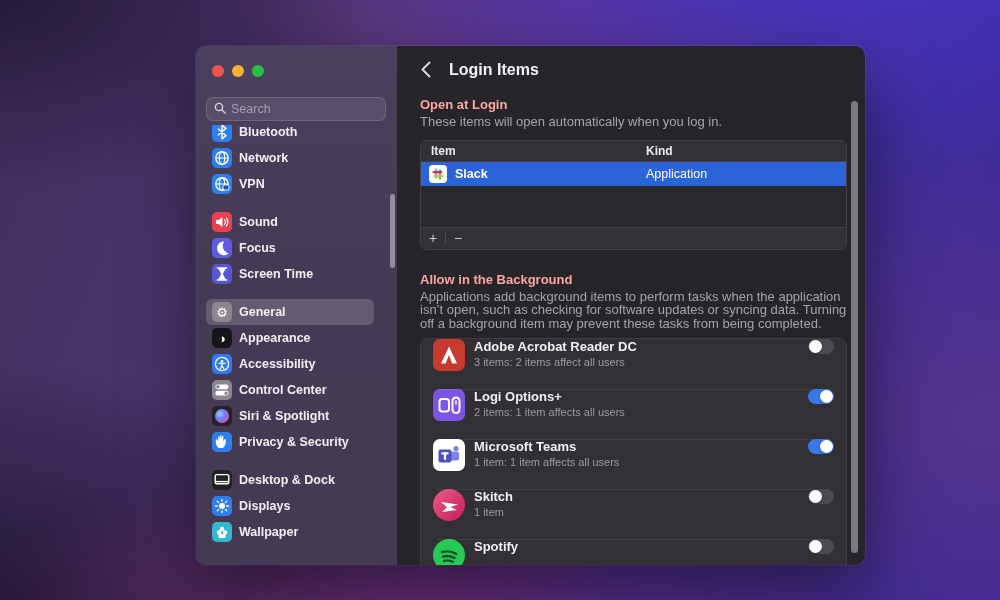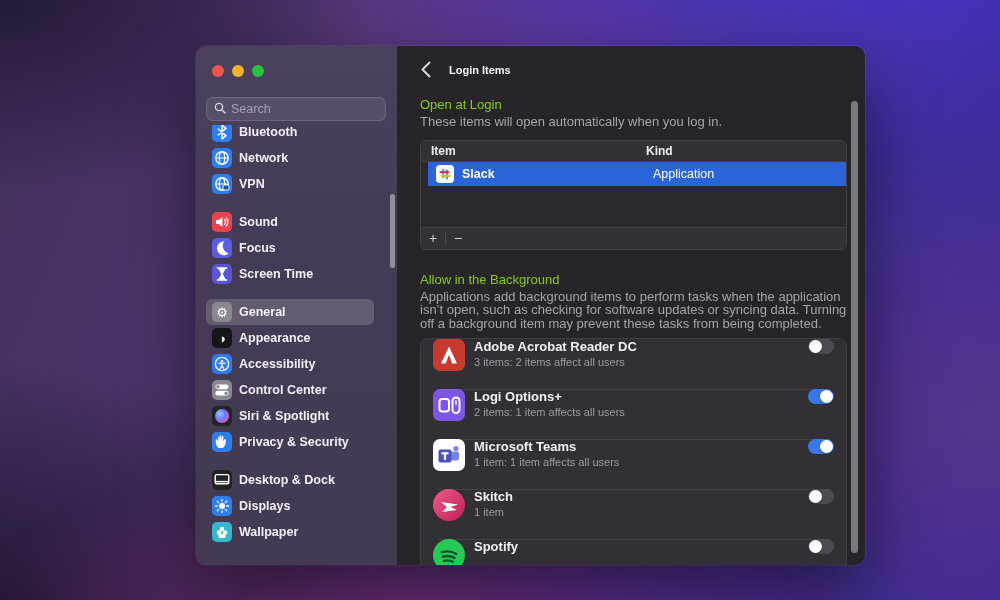--- a/index.html
+++ b/index.html
@@ -41,30 +41,30 @@
     display:flex; align-items:center; justify-content:center; color:#fff;
     font-size:13px; line-height:1; }
   .sb-icon svg { display:block; }
   .sb-label { font-size:12.5px; font-weight:600; color:#f2f0f4; white-space:nowrap; }
   .sb-scroll { position:absolute; right:2px; top:148px; width:5px; height:74px;
     border-radius:3px; background:rgba(255,255,255,.42); }
   
   .main { position:relative; flex:1; background:#272529; }
   .m-header { height:47px; display:flex; align-items:center; padding-left:24px; }
   .back { width:18px; height:20px; display:flex; align-items:center; cursor:default; }
-  .title { margin-left:10px; font-size:11px; font-weight:700; color:#f4f3f5; }
+  .title { margin-left:10px; font-size:16px; font-weight:700; color:#f4f3f5; }
   .m-body { position:absolute; top:47px; left:0; right:0; bottom:0; padding:4px 18px 0 23px; overflow:hidden; }
-  .h2 { font-size:13px; font-weight:400; color:#84cc16; }
+  .h2 { font-size:13px; font-weight:700; color:#fca5a5; }
   .sub { font-size:13px; color:#a6a3aa; margin-top:3px; line-height:13.5px; }
   
   .table { margin-top:11px; border:1px solid #423f45; border-radius:6px; overflow:hidden; background:#2b292e; }
   .t-head { height:21px; background:#333135; display:flex; align-items:center;
     font-size:12px; font-weight:700; color:#eceaee; border-bottom:1px solid #423f45; }
   .t-col1 { padding-left:10px; width:225px; }
-  .t-row { height:24px; display:flex; align-items:center;margin-left:7px; }
+  .t-row { height:24px; display:flex; align-items:center; }
   .t-row.selected { background:#2b64d9; }
   .t-cell1 { width:225px; display:flex; align-items:center; gap:8px; padding-left:8px; }
   .t-name { font-size:12.5px; font-weight:700; color:#fff; }
   .t-kind { font-size:12.5px; font-weight:500; color:#fff; }
   .t-fill { height:41px; }
   .t-foot { height:22px; background:#333135; border-top:1px solid #423f45;
     display:flex; align-items:center; }
   .tf-btn { width:24px; text-align:center; font-size:14px; color:#cfcdd2; line-height:20px; cursor:default; }
   .tf-div { width:1px; height:12px; background:#4b494e; }
   .app-tile-s { width:18px; height:18px; border-radius:4px; background:#fff;

